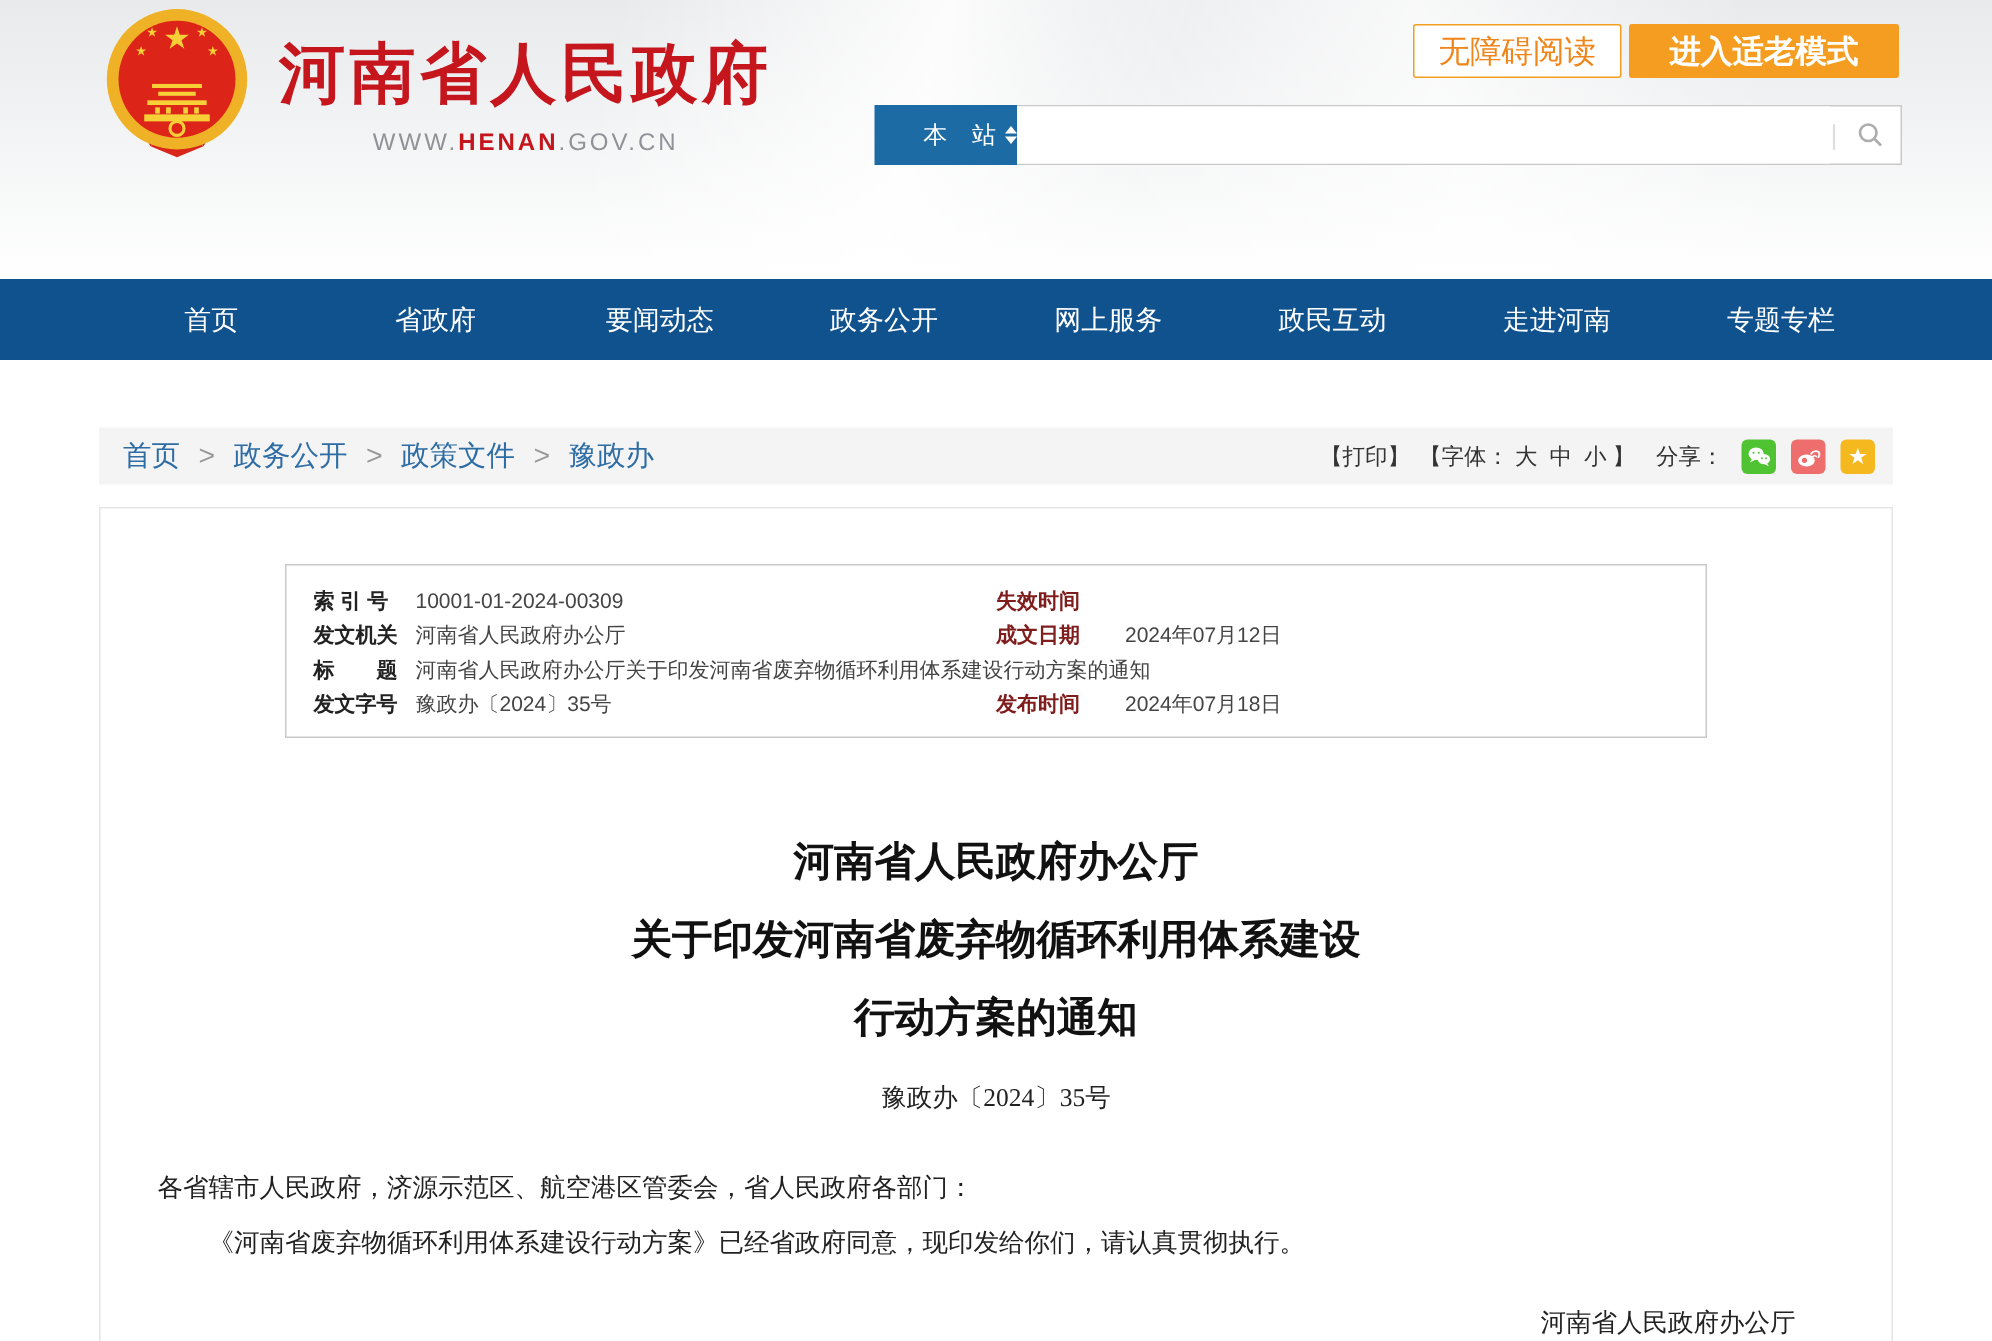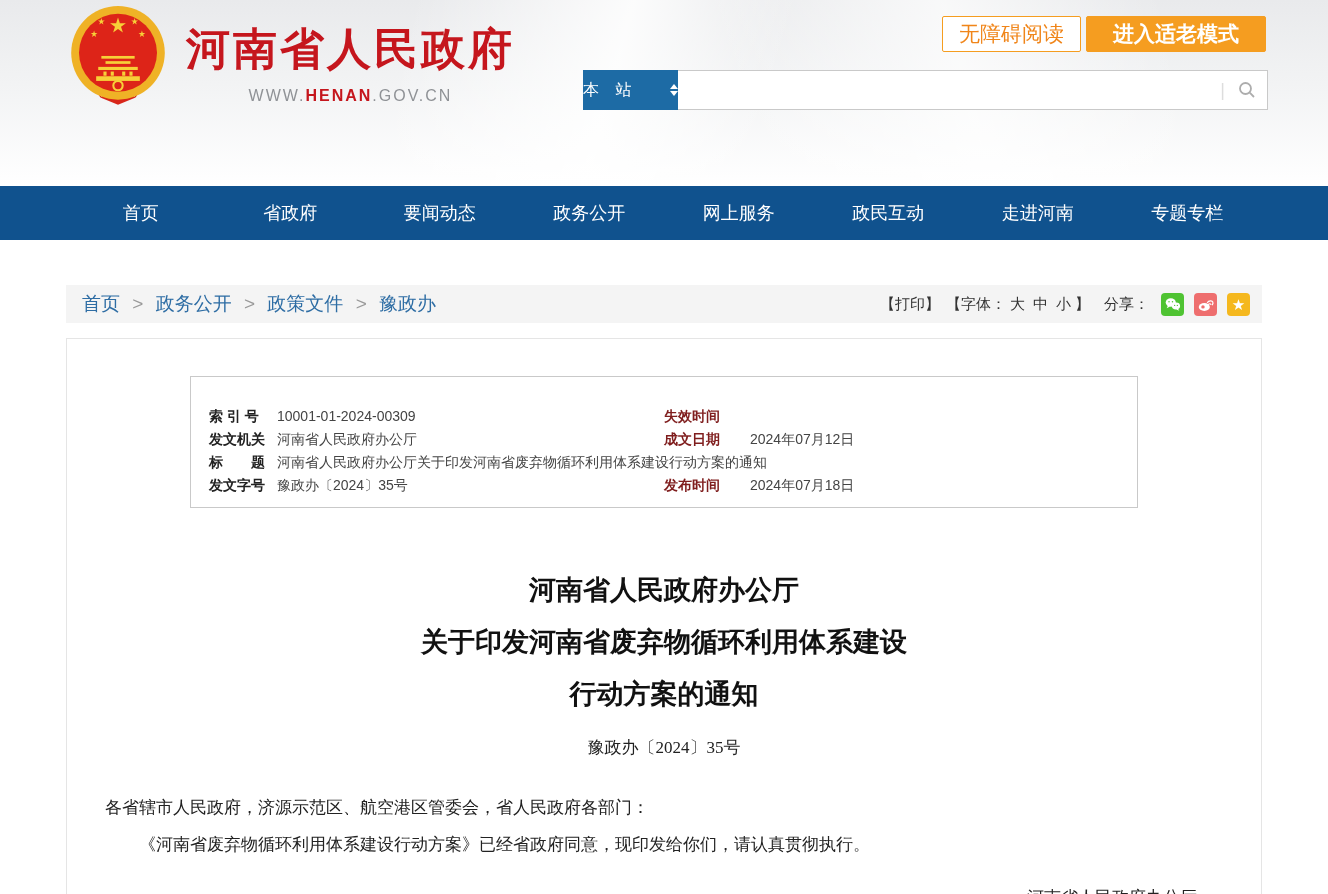--- a/index.html
+++ b/index.html
@@ -19,21 +19,21 @@
   .site-title { font-size:44px; font-weight:bold; color:#c5161d; letter-spacing:3px;
     font-family:"Liberation Sans","DejaVu Sans",sans-serif; }
   .site-url { margin-top:8px; text-align:center; font-size:16px; color:#8f9296; letter-spacing:2px; }
   .site-url .red { color:#c5161d; font-weight:bold; }
   .top-actions { position:absolute; top:16px; right:62px; display:flex; }
   .btn { height:36px; font-size:21px; padding:0 16px; cursor:pointer; border-radius:2px; }
   .btn-outline { background:#fff; border:1px solid #f59d20; color:#f08519; }
   .btn-solid { background:#f59d20; border:1px solid #f59d20; color:#fff; margin-left:5px; padding:0 26px;font-weight:bold; }
   .search { position:absolute; left:583px; top:70px; width:685px; height:40px; display:flex; }
   .scope { width:95px; height:40px; background:#1d6ba5; color:#fff; font-size:16px;
-    display:flex; align-items:center; justify-content:space-between; cursor:pointer; letter-spacing:6px; }
+    display:flex; align-items:center; justify-content:flex-end; cursor:pointer; letter-spacing:6px; }
   .arrows { display:flex; flex-direction:column; margin-left:0px; }
   .tri-up { width:0; height:0; border-left:4px solid transparent; border-right:4px solid transparent;
     border-bottom:5px solid #fff; margin-bottom:2px; }
   .tri-down { width:0; height:0; border-left:4px solid transparent; border-right:4px solid transparent;
     border-top:5px solid #fff; }
   .field { flex:1; height:40px; background:#fff; border:1px solid #c9c9c9; border-left:none;
     display:flex; align-items:center; }
   .field input { flex:1; height:100%; border:none; outline:none; font-size:15px; padding:0 12px; color:#333; }
   .field .sep { color:#ddd; font-size:18px; margin-right:12px; }
   .mag-btn { background:none; border:none; cursor:pointer; margin-right:10px; display:flex; align-items:center; }
@@ -57,21 +57,21 @@
   .fsize { cursor:pointer; margin:0 4px; color:#333; text-decoration:none; }
   .share-label { margin-left:14px; margin-right:2px; }
   .share-icon { width:23px; height:23px; border-radius:4px; margin-left:10px; cursor:pointer;
     display:flex; align-items:center; justify-content:center; border:none; }
   .ic-wechat { background:#4fc332; }
   .ic-weibo { background:#ee6e6e; }
   .ic-fav { background:#f5b81e; color:#fff; font-size:15px; line-height:1; }
 
   
   .card { margin-top:15px; background:#fff; border:1px solid #e5e5e5; min-height:555px; padding-bottom:10px; }
-  .meta-table { width:948px; margin:37px auto 0; border:1px solid #c9c9c9; padding:28px 0 10px;
+  .meta-table { width:948px; margin:37px auto 0; border:1px solid #c9c9c9; padding:12px 0 10px;
     font-size:14px; color:#444; }
   .mrow { display:flex; line-height:23px; }
   .ml { width:78px; padding-left:18px; font-weight:bold; color:#222; flex:none; white-space:nowrap; }
   .mv { width:395px; padding-left:8px; flex:none; white-space:nowrap; }
   .mv.wide { flex:1; width:auto; }
   .ml2 { width:78px; font-weight:bold; color:#7f1d1d; flex:none; white-space:nowrap; }
   .mv2 { flex:1; padding-left:8px; white-space:nowrap; }
 
   .doc-serif { font-family:"Liberation Serif","DejaVu Serif",serif; }
   .doc-title { margin-top:56px; text-align:center; font-size:27px; font-weight:bold; color:#111;

